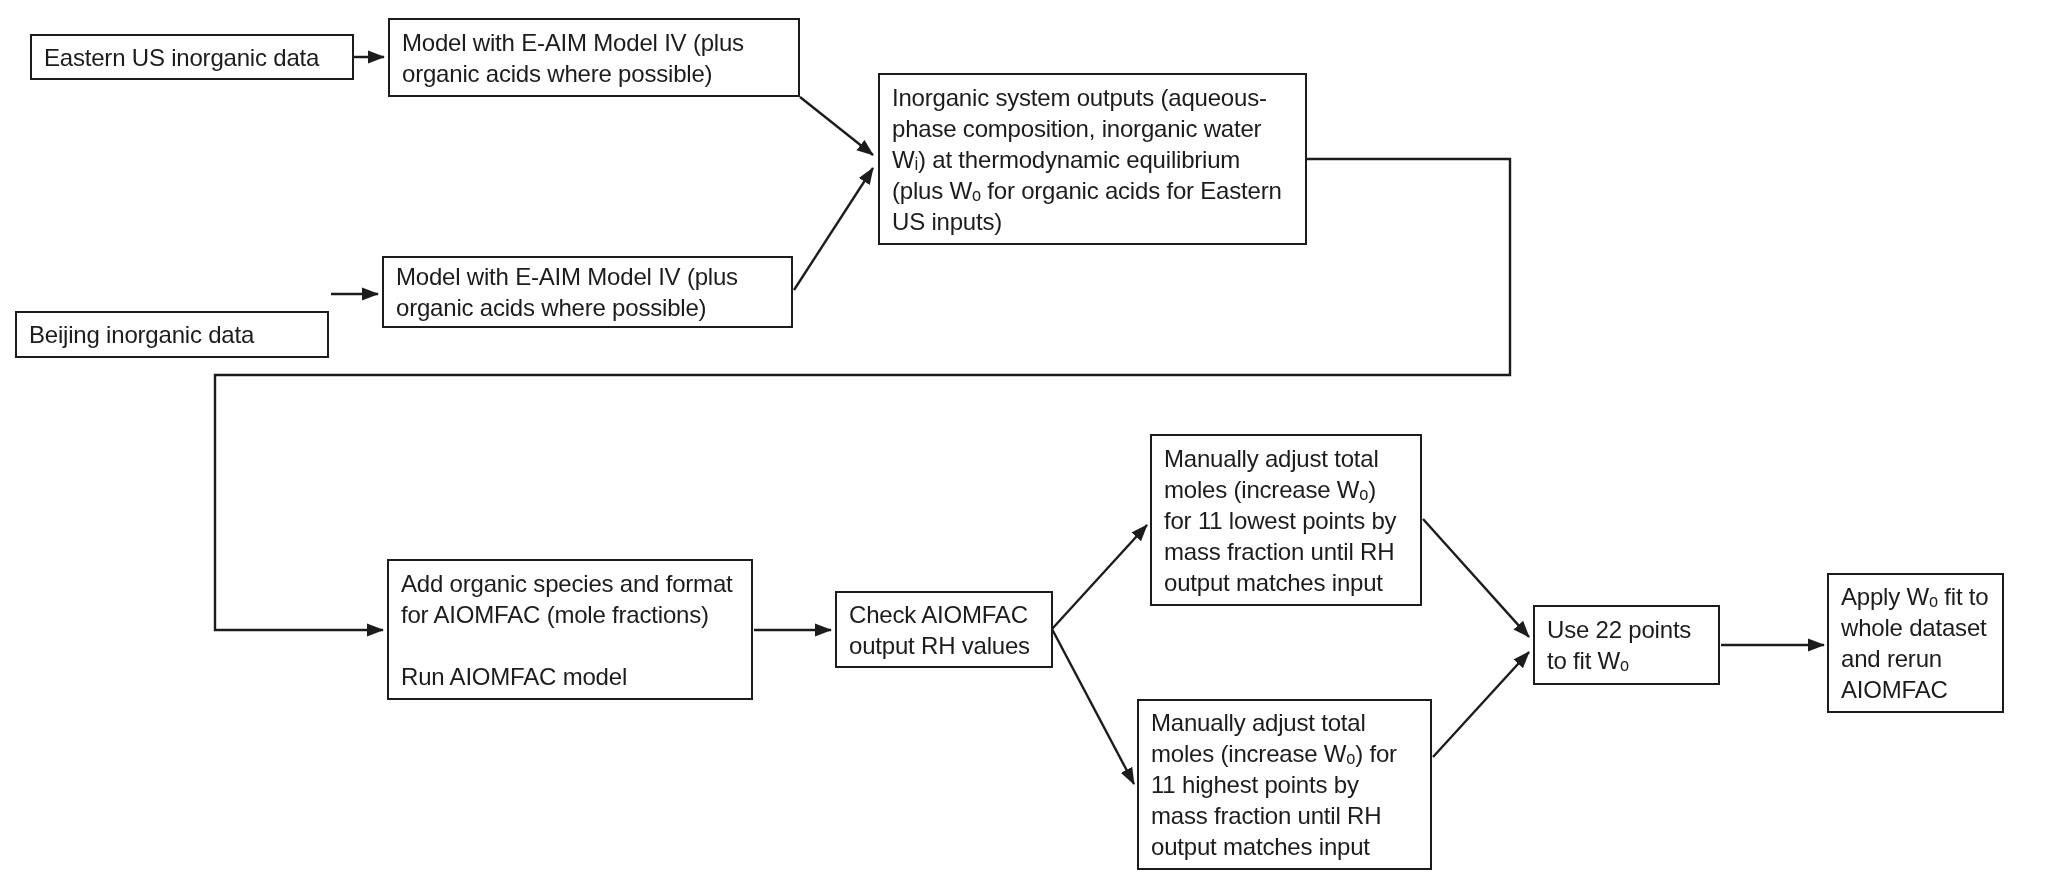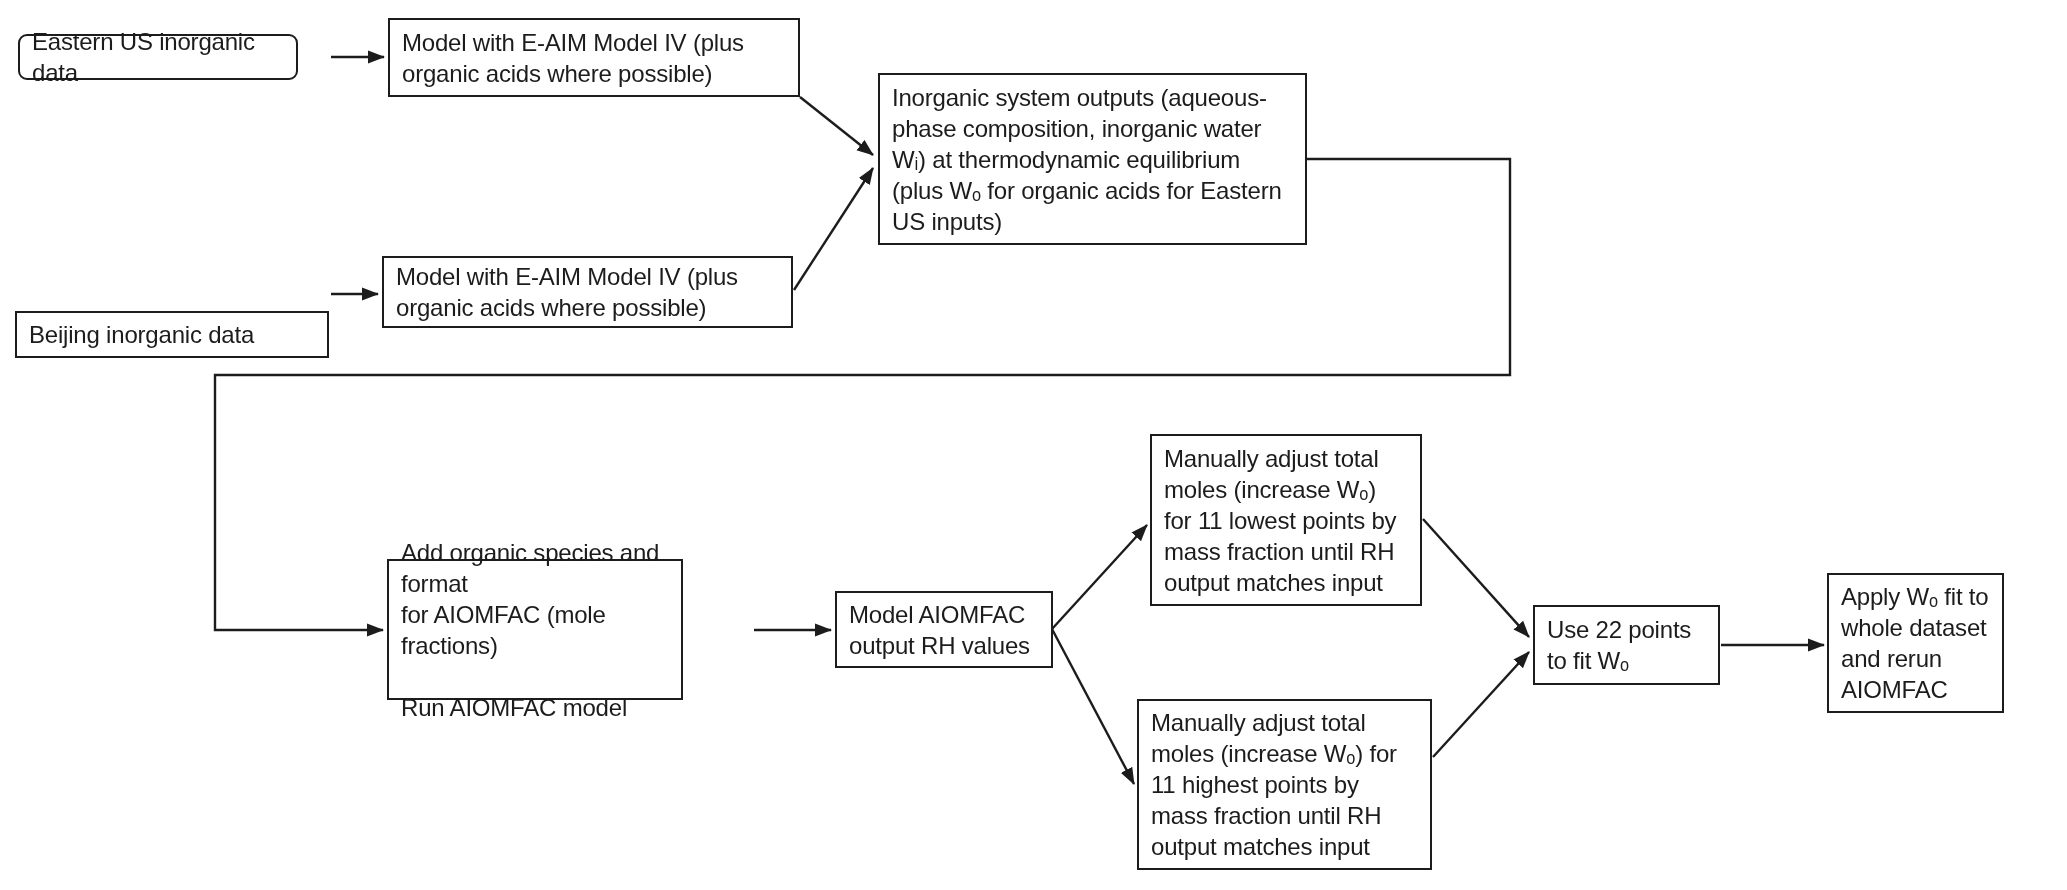--- a/index.html
+++ b/index.html
@@ -23,26 +23,26 @@
     border: 2.5px solid #1c1c1c;
     background: #ffffff;
     display: flex;
     align-items: center;
     padding: 2px 12px;
     font-size: 24px;
     line-height: 31px;
     white-space: pre-line;
     letter-spacing: -0.2px;
   }
-  .n-eastern  { left: 18px;   top: 34px;  width: 280px; height: 46px; border-radius: 9px;  }
+  .n-eastern  { left: 30px;   top: 34px;  width: 324px; height: 46px;  }
   .n-model1   { left: 388px;  top: 18px;  width: 412px; height: 79px;  }
   .n-beijing  { left: 15px;   top: 271px; width: 314px; height: 47px; margin-top: 40px;  }
   .n-model2   { left: 382px;  top: 256px; width: 411px; height: 72px;  }
   .n-bigbox   { left: 878px;  top: 73px;  width: 429px; height: 172px; }
-  .n-addorg   { left: 387px;  top: 559px; width: 296px; height: 141px; }
+  .n-addorg   { left: 387px;  top: 559px; width: 366px; height: 141px; }
   .n-check    { left: 835px;  top: 591px; width: 218px; height: 77px;  }
   .n-adjlow   { left: 1150px; top: 434px; width: 272px; height: 172px; }
   .n-adjhigh  { left: 1137px; top: 699px; width: 295px; height: 171px; }
   .n-use22    { left: 1533px; top: 605px; width: 187px; height: 80px;  }
   .n-apply    { left: 1827px; top: 573px; width: 177px; height: 140px; }
 </style>
 </head>
 <body>
 
 <div class="canvas">
@@ -93,21 +93,21 @@
   </div>
 
   <div class="node n-addorg">
     <span>Add organic species and format
 for AIOMFAC (mole fractions)
 
 Run AIOMFAC model</span>
   </div>
 
   <div class="node n-check">
-    <span>Model AIOMFAC
+    <span>Check AIOMFAC
 output RH values</span>
   </div>
 
   <div class="node n-adjlow">
     <span>Manually adjust total
 moles (increase Wₒ)
 for 11 lowest points by
 mass fraction until RH
 output matches input</span>
   </div>

